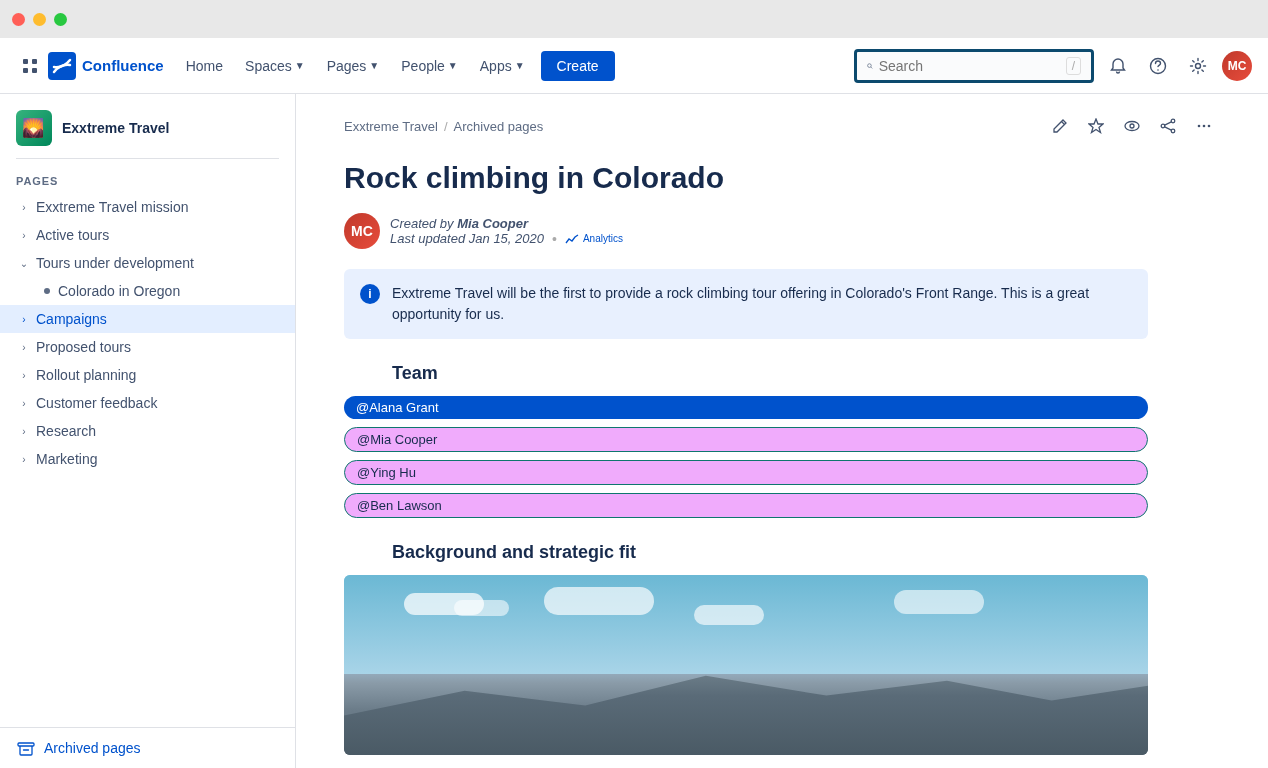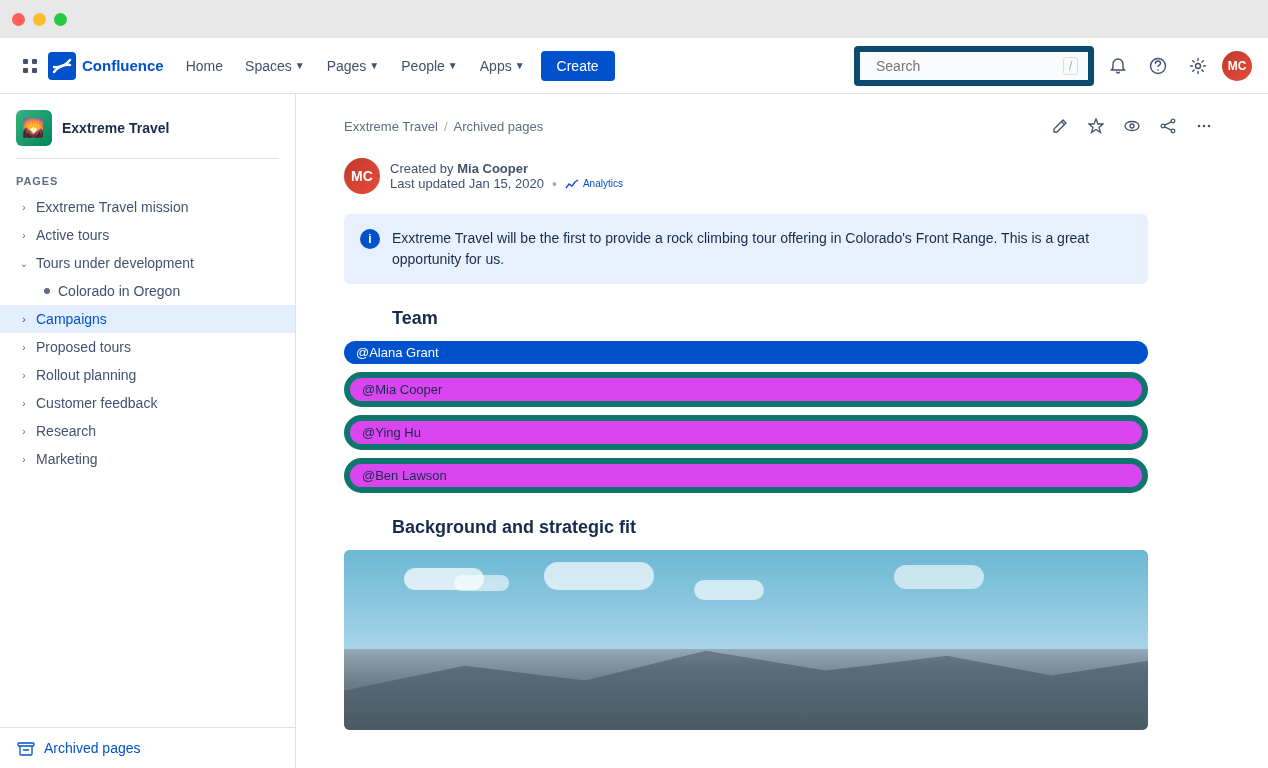--- a/index.html
+++ b/index.html
@@ -81,21 +81,21 @@
       font-weight: 500;
       margin-left: 4px;
     }
 
     .nav-right {
       display: flex; align-items: center; gap: 8px;
       margin-left: auto;
     }
     .search-box {
       display: flex; align-items: center;
-      border: 6px solid #0c4a6e;
+      border: 3px solid #0c4a6e;
       border-radius: 4px;
       padding: 5px 10px;
       width: 240px;
       background: #fafbfc;
       gap: 6px;
     }
     .search-box input {
       border: none;
       background: transparent;
       outline: none;
@@ -296,20 +296,21 @@
       width: 100%; height: 100%;
       background: linear-gradient(135deg, #c0392b, #e74c3c);
       display: flex; align-items: center; justify-content: center;
       color: white;
       font-weight: 600;
       font-size: 14px;
     }
     .author-info {
       font-size: 13px;
       color: #42526e;
+      font-style: italic;
     }
     .analytics-link {
       display: flex; align-items: center; gap: 4px;
       color: #0052cc;
       cursor: pointer;
       font-size: 10px;
     }
 
     
     .info-panel {
@@ -358,23 +359,23 @@
       border-radius: 20px;
       font-size: 13px;
       font-weight: 500;
       cursor: pointer;
     }
     .team-tag.blue {
       background: #0052cc;
       color: #fff;
     }
     .team-tag.outline {
-      border: 6px solid #0f766e;
+      border: 1px solid #0f766e;
       color: #172b4d;
-      background: #d946ef;
+      background: #f0abfc;
     }
 
     
     .body-text {
       font-size: 14px;
       color: #172b4d;
       line-height: 1.7;
       margin-bottom: 20px;
     }
 
@@ -603,20 +604,21 @@
             <svg width="16" height="16" viewBox="0 0 16 16" fill="none">
               <circle cx="3" cy="8" r="1.3" fill="#42526e"></circle>
               <circle cx="8" cy="8" r="1.3" fill="#42526e"></circle>
               <circle cx="13" cy="8" r="1.3" fill="#42526e"></circle>
             </svg>
           </button>
         </div>
       </div>
 
       <div class="page-content">
+        <h1 class="page-title">Rock climbing in Colorado</h1>
 
         <div class="author-row">
           <div class="author-avatar">
             <div class="author-avatar-img">MC</div>
           </div>
           <div>
             <div class="author-info">
               <span>Created by</span>
               <strong>Mia Cooper</strong>
             </div>

